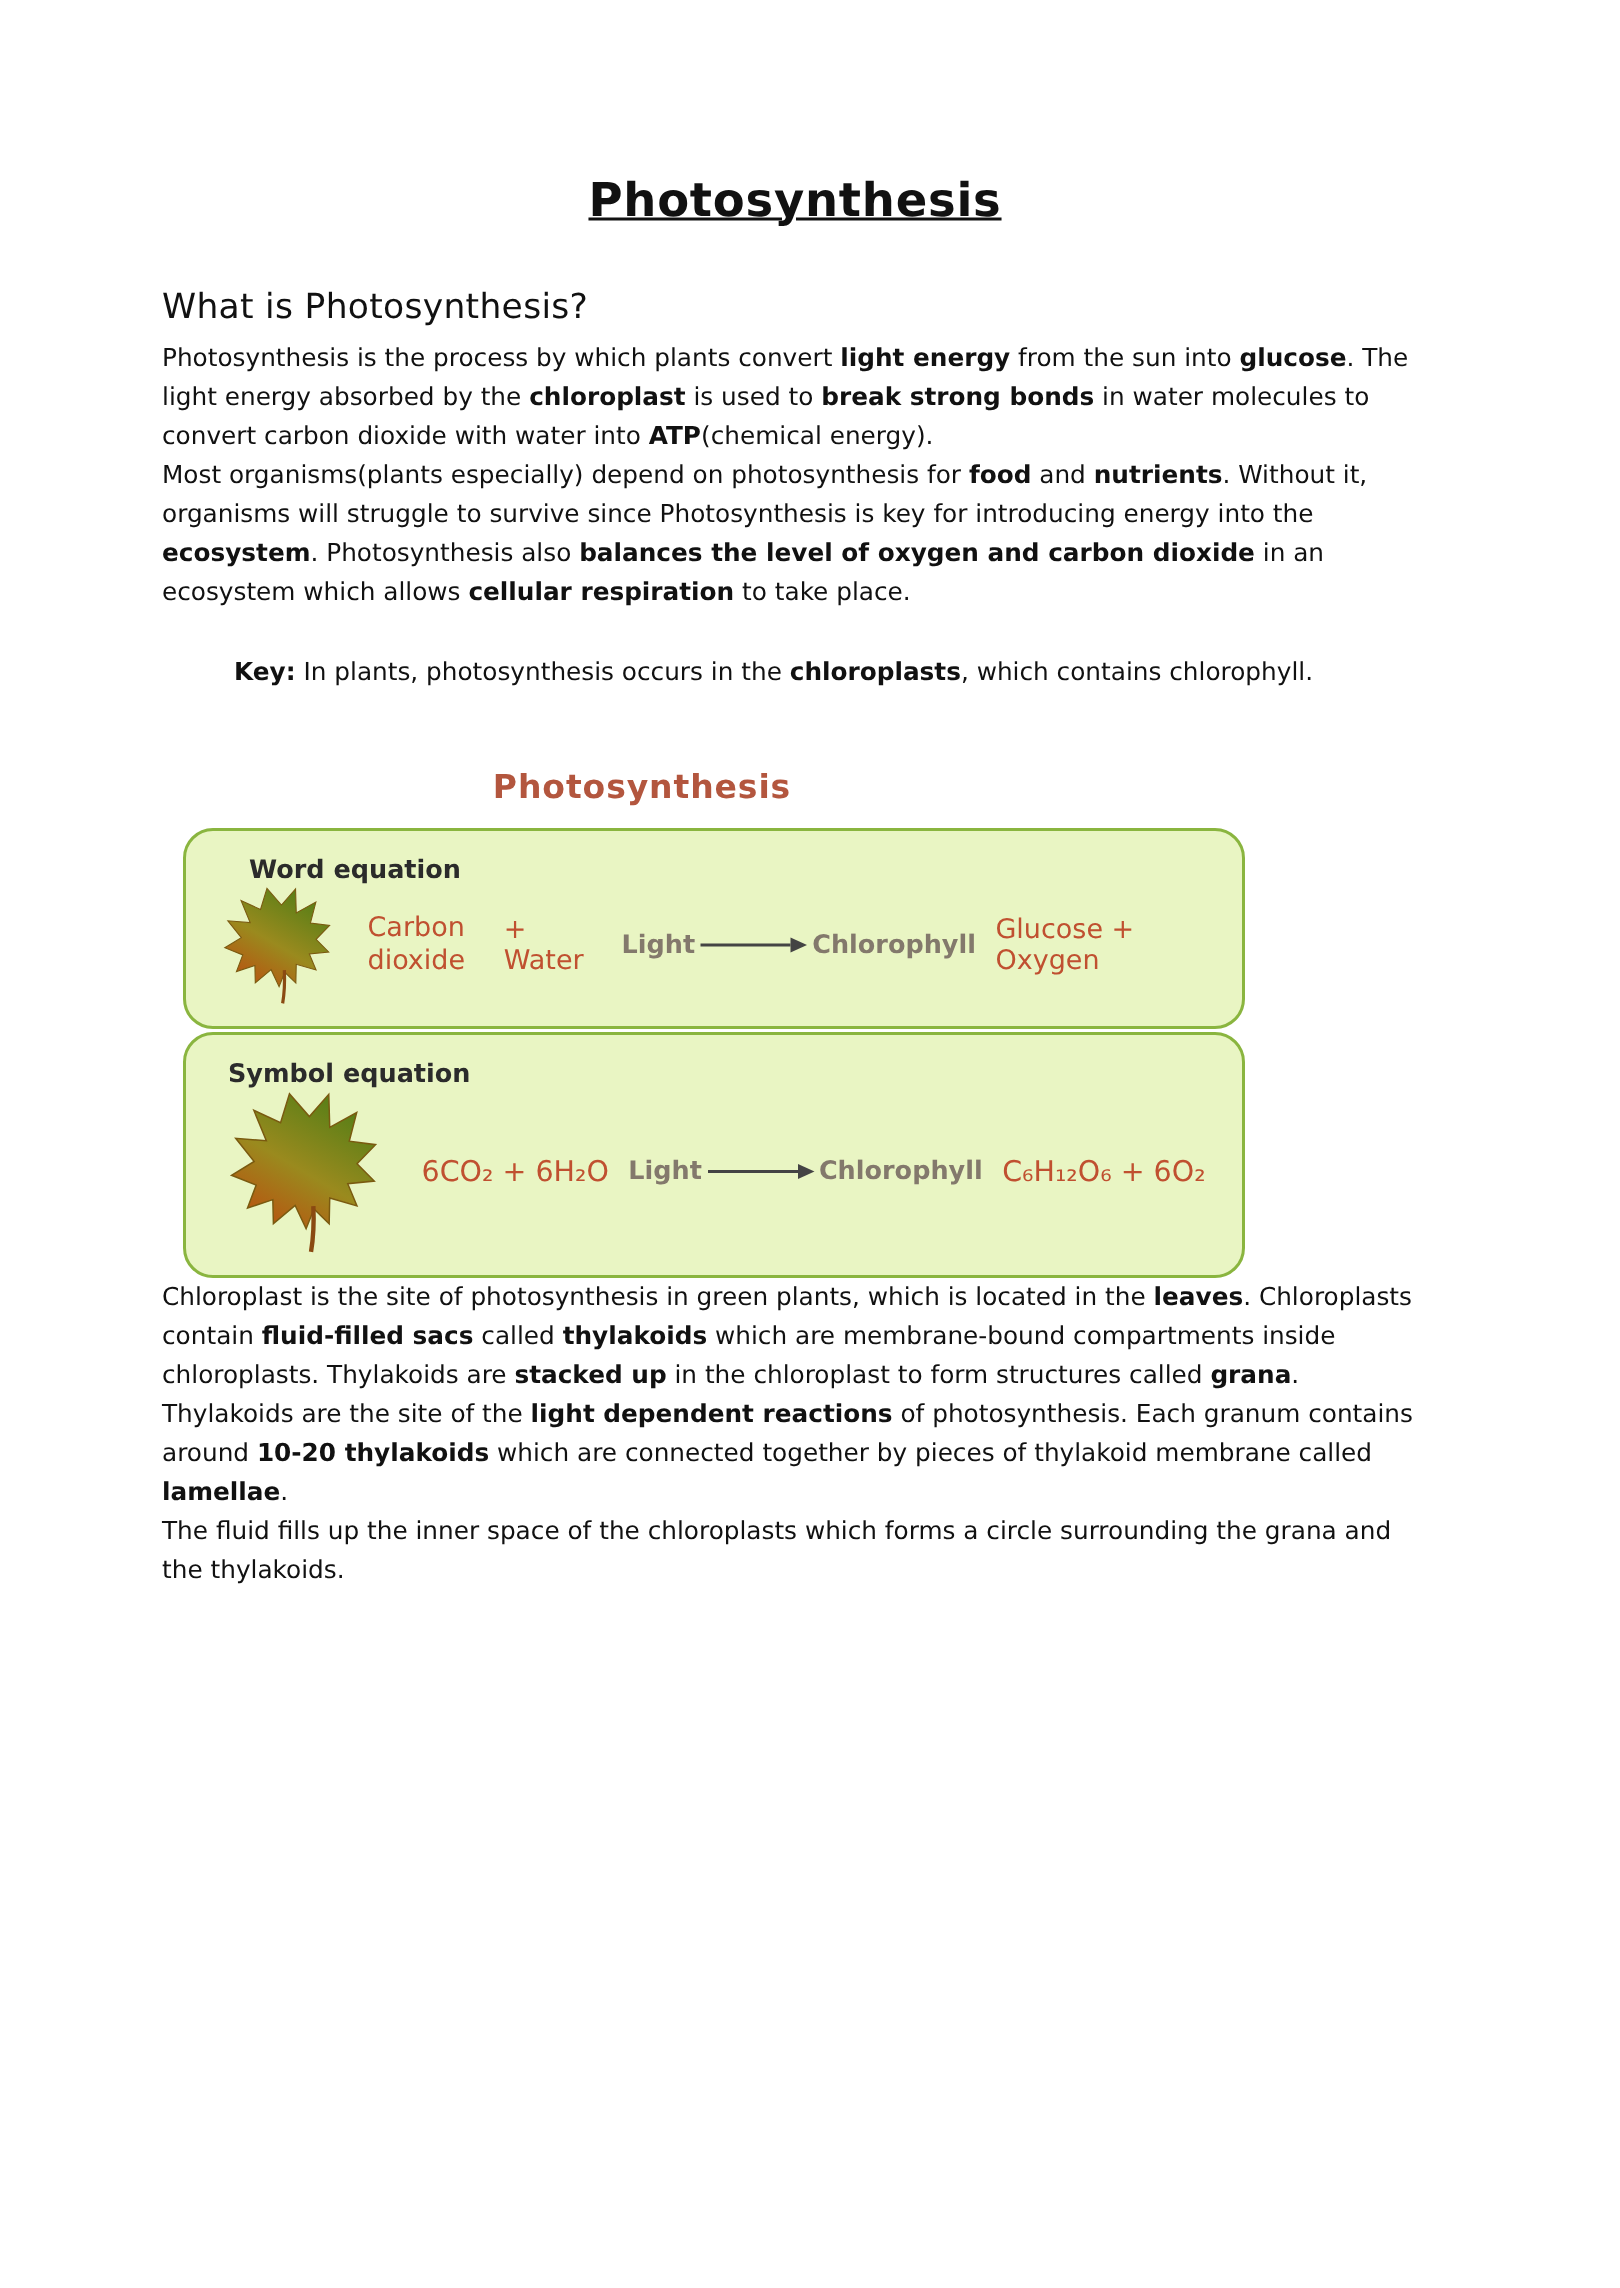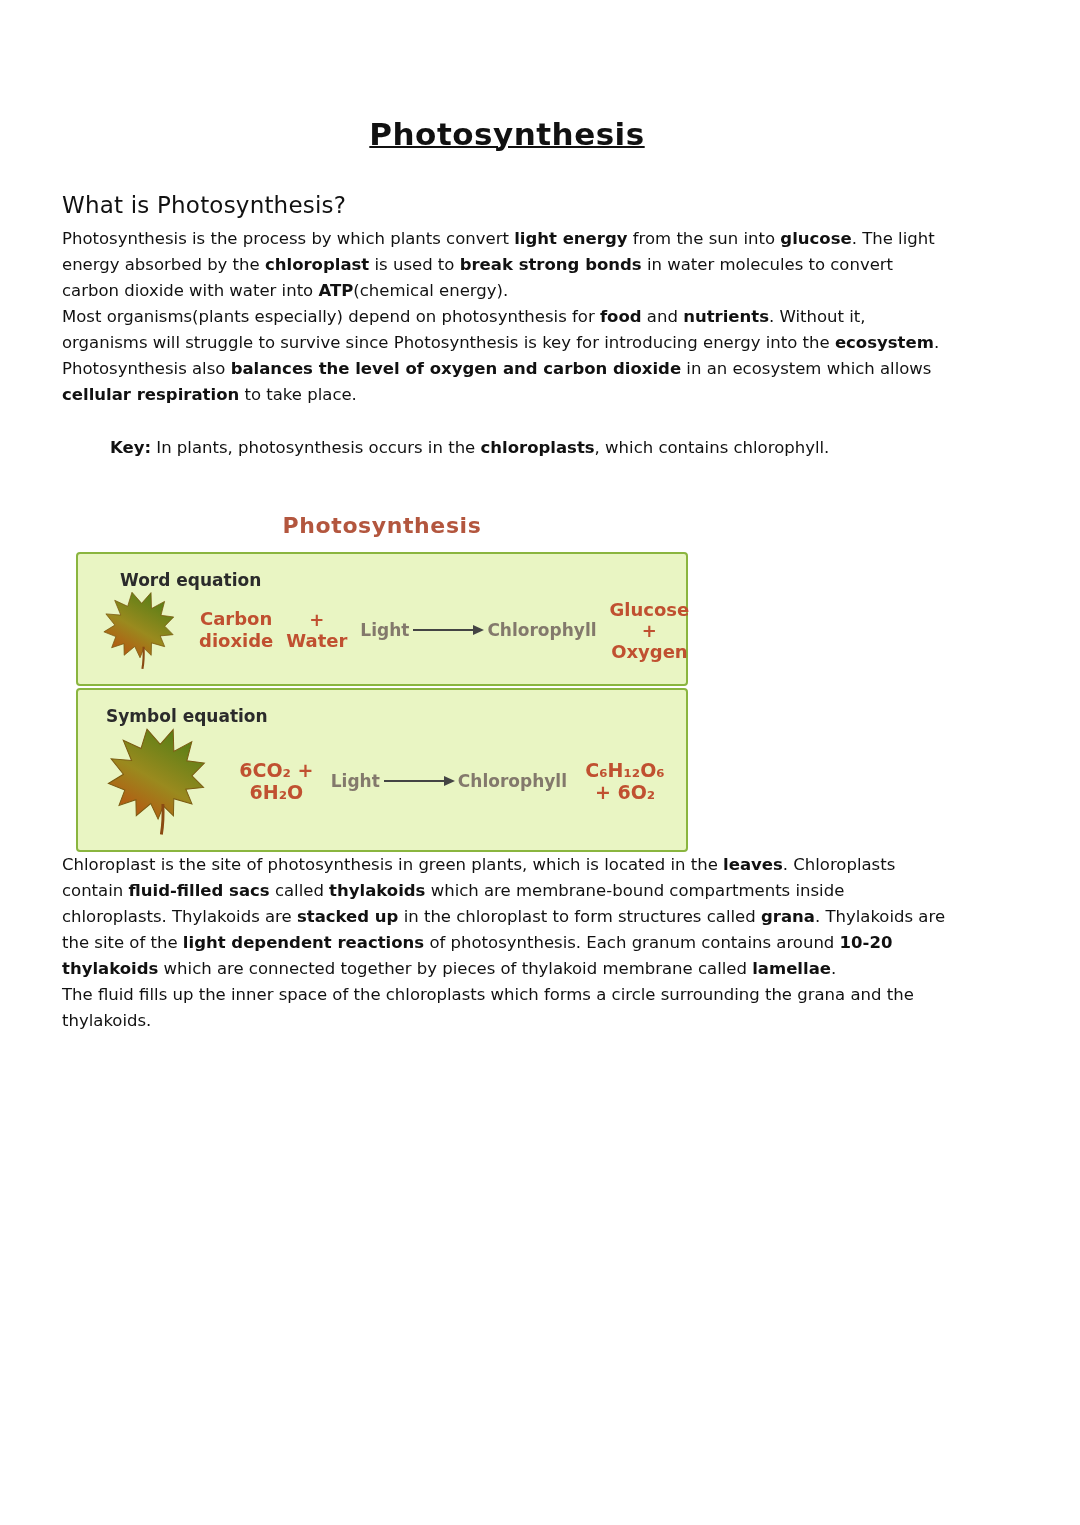--- a/index.html
+++ b/index.html
@@ -11,21 +11,21 @@
     --arrow:#444444;
     --text:#111111;
   }
   *{box-sizing:border-box;}
   html,body{margin:0;padding:0;}
   body{
     width:1080px;height:1525px;background:#ffffff;
     font-family:"DejaVu Sans","Liberation Sans",sans-serif;
     color:var(--text);overflow:hidden;
   }
-  .page{width:1080px;height:1525px;padding:116px 128px 0 62px;}
+  .page{width:1080px;height:1525px;padding:116px 128px 0 108px;}
   h1{
     font-size:31px;font-weight:bold;text-align:center;
     text-decoration:underline;text-decoration-thickness:2px;
     margin:0 0 40px 0;letter-spacing:.5px;
   }
   h2{
     font-size:23px;font-weight:normal;margin:12px 0 8px 0;
     white-space:pre-wrap;letter-spacing:.2px;
   }
   .sec-importance h2{margin-top:32px;}
@@ -36,32 +36,32 @@
 
   
   .diagram{margin:52px 0 0 14px;width:612px;}
   .diagram-title{
     text-align:center;font-size:22px;font-weight:bold;
     color:var(--diagram-title);letter-spacing:.6px;margin-bottom:14px;
   }
   .eq-box{
     background:var(--box-bg);
     border:2px solid var(--box-border);
-    border-radius:4px;
+    border-radius:20px;
     padding:12px 16px 14px 16px;
-    width:612px;
+    width:708px;
   }
   .eq-box + .eq-box{margin-top:2px;}
   .eq-heading{font-weight:bold;font-size:17px;color:#2b2b2b;margin:4px 0 0 26px;}
   .symbol-box .eq-heading{margin-left:12px;}
   .eq-row{display:flex;align-items:center;gap:13px;margin-top:0;}
   .leaf{display:inline-flex;flex:0 0 auto;transform:rotate(-12deg);}
   .leaf-small svg{width:92px;height:80px;}
   .leaf-large svg{width:128px;height:110px;}
-  .eq-term{font-weight:bold;font-size:18px;color:var(--equation-red);text-align:center;}
+  .eq-term{font-weight:normal;font-size:18px;color:var(--equation-red);}
   .symbol-box .eq-term{font-size:19px;}
   .reactant-wrap{width:88px;line-height:1.25;}
   .arrow-col{display:flex;flex-direction:row;align-items:center;gap:2px;}
   .eq-cond{font-weight:bold;font-size:17px;color:var(--equation-gray);}
   .arrow-svg line{stroke:var(--arrow);}
   .arrow-svg polygon{fill:var(--arrow);}
   .defs-holder{position:absolute;width:0;height:0;}
 </style>
 </head>
 <body>

